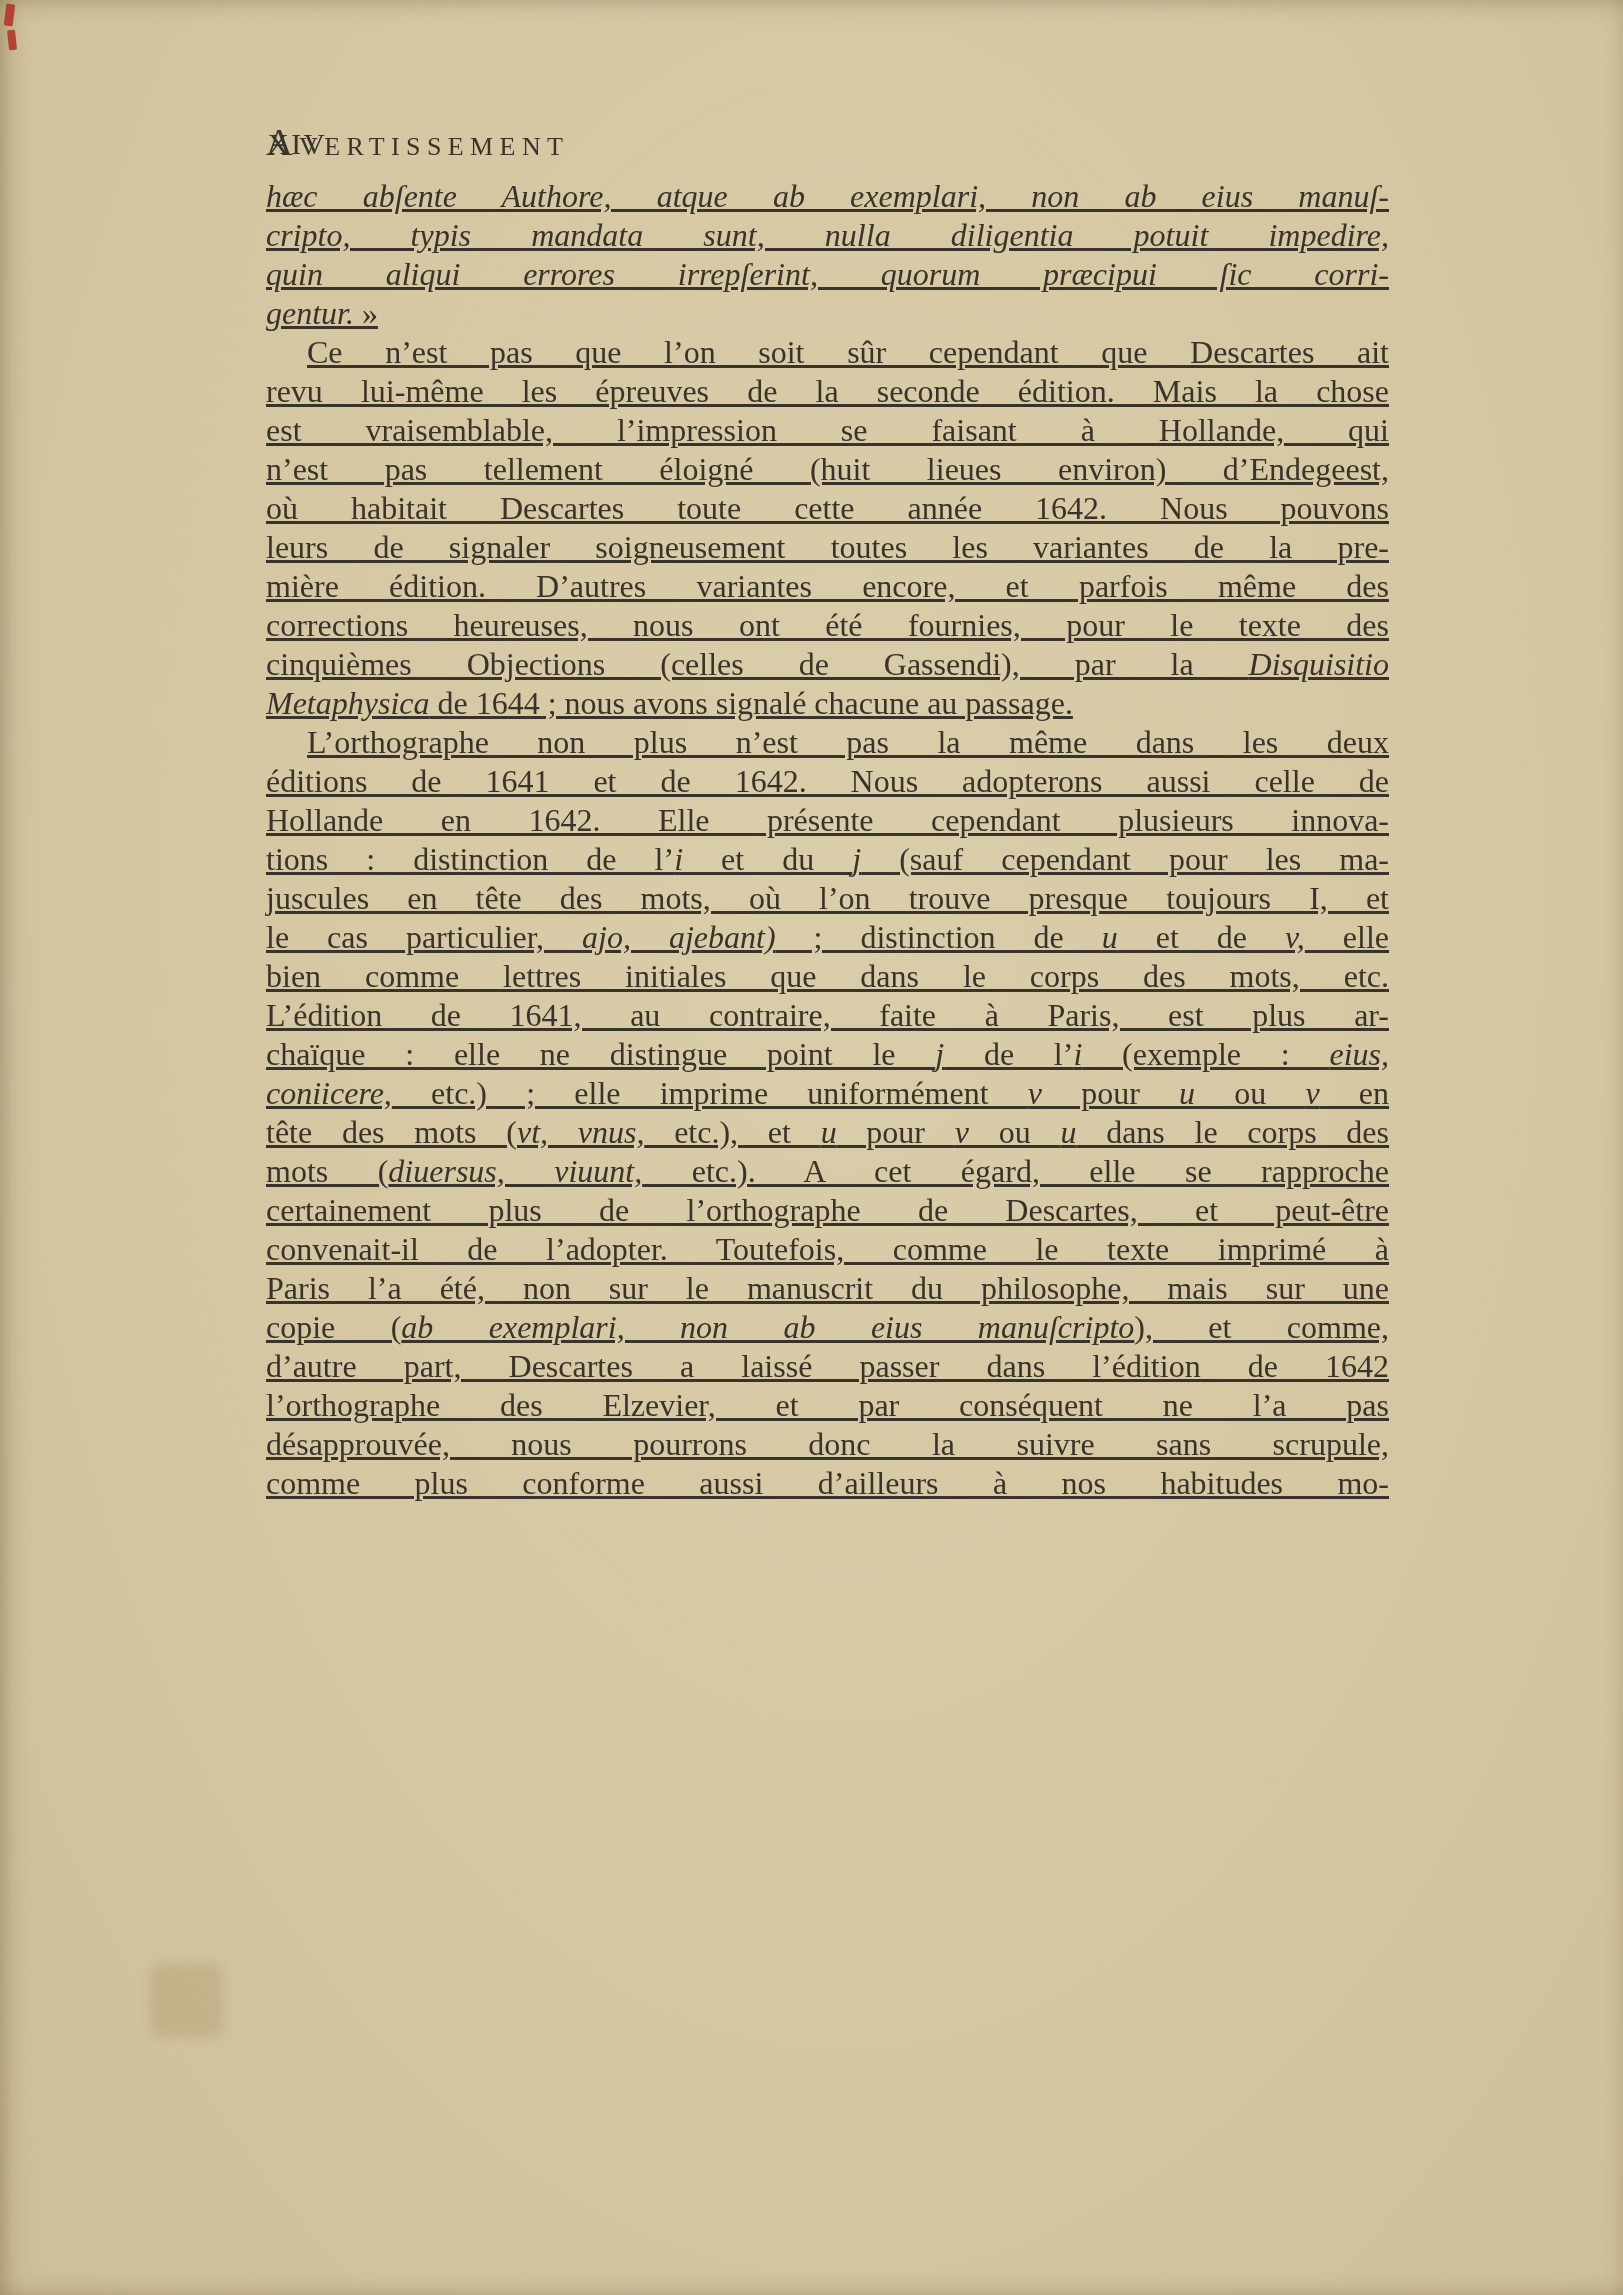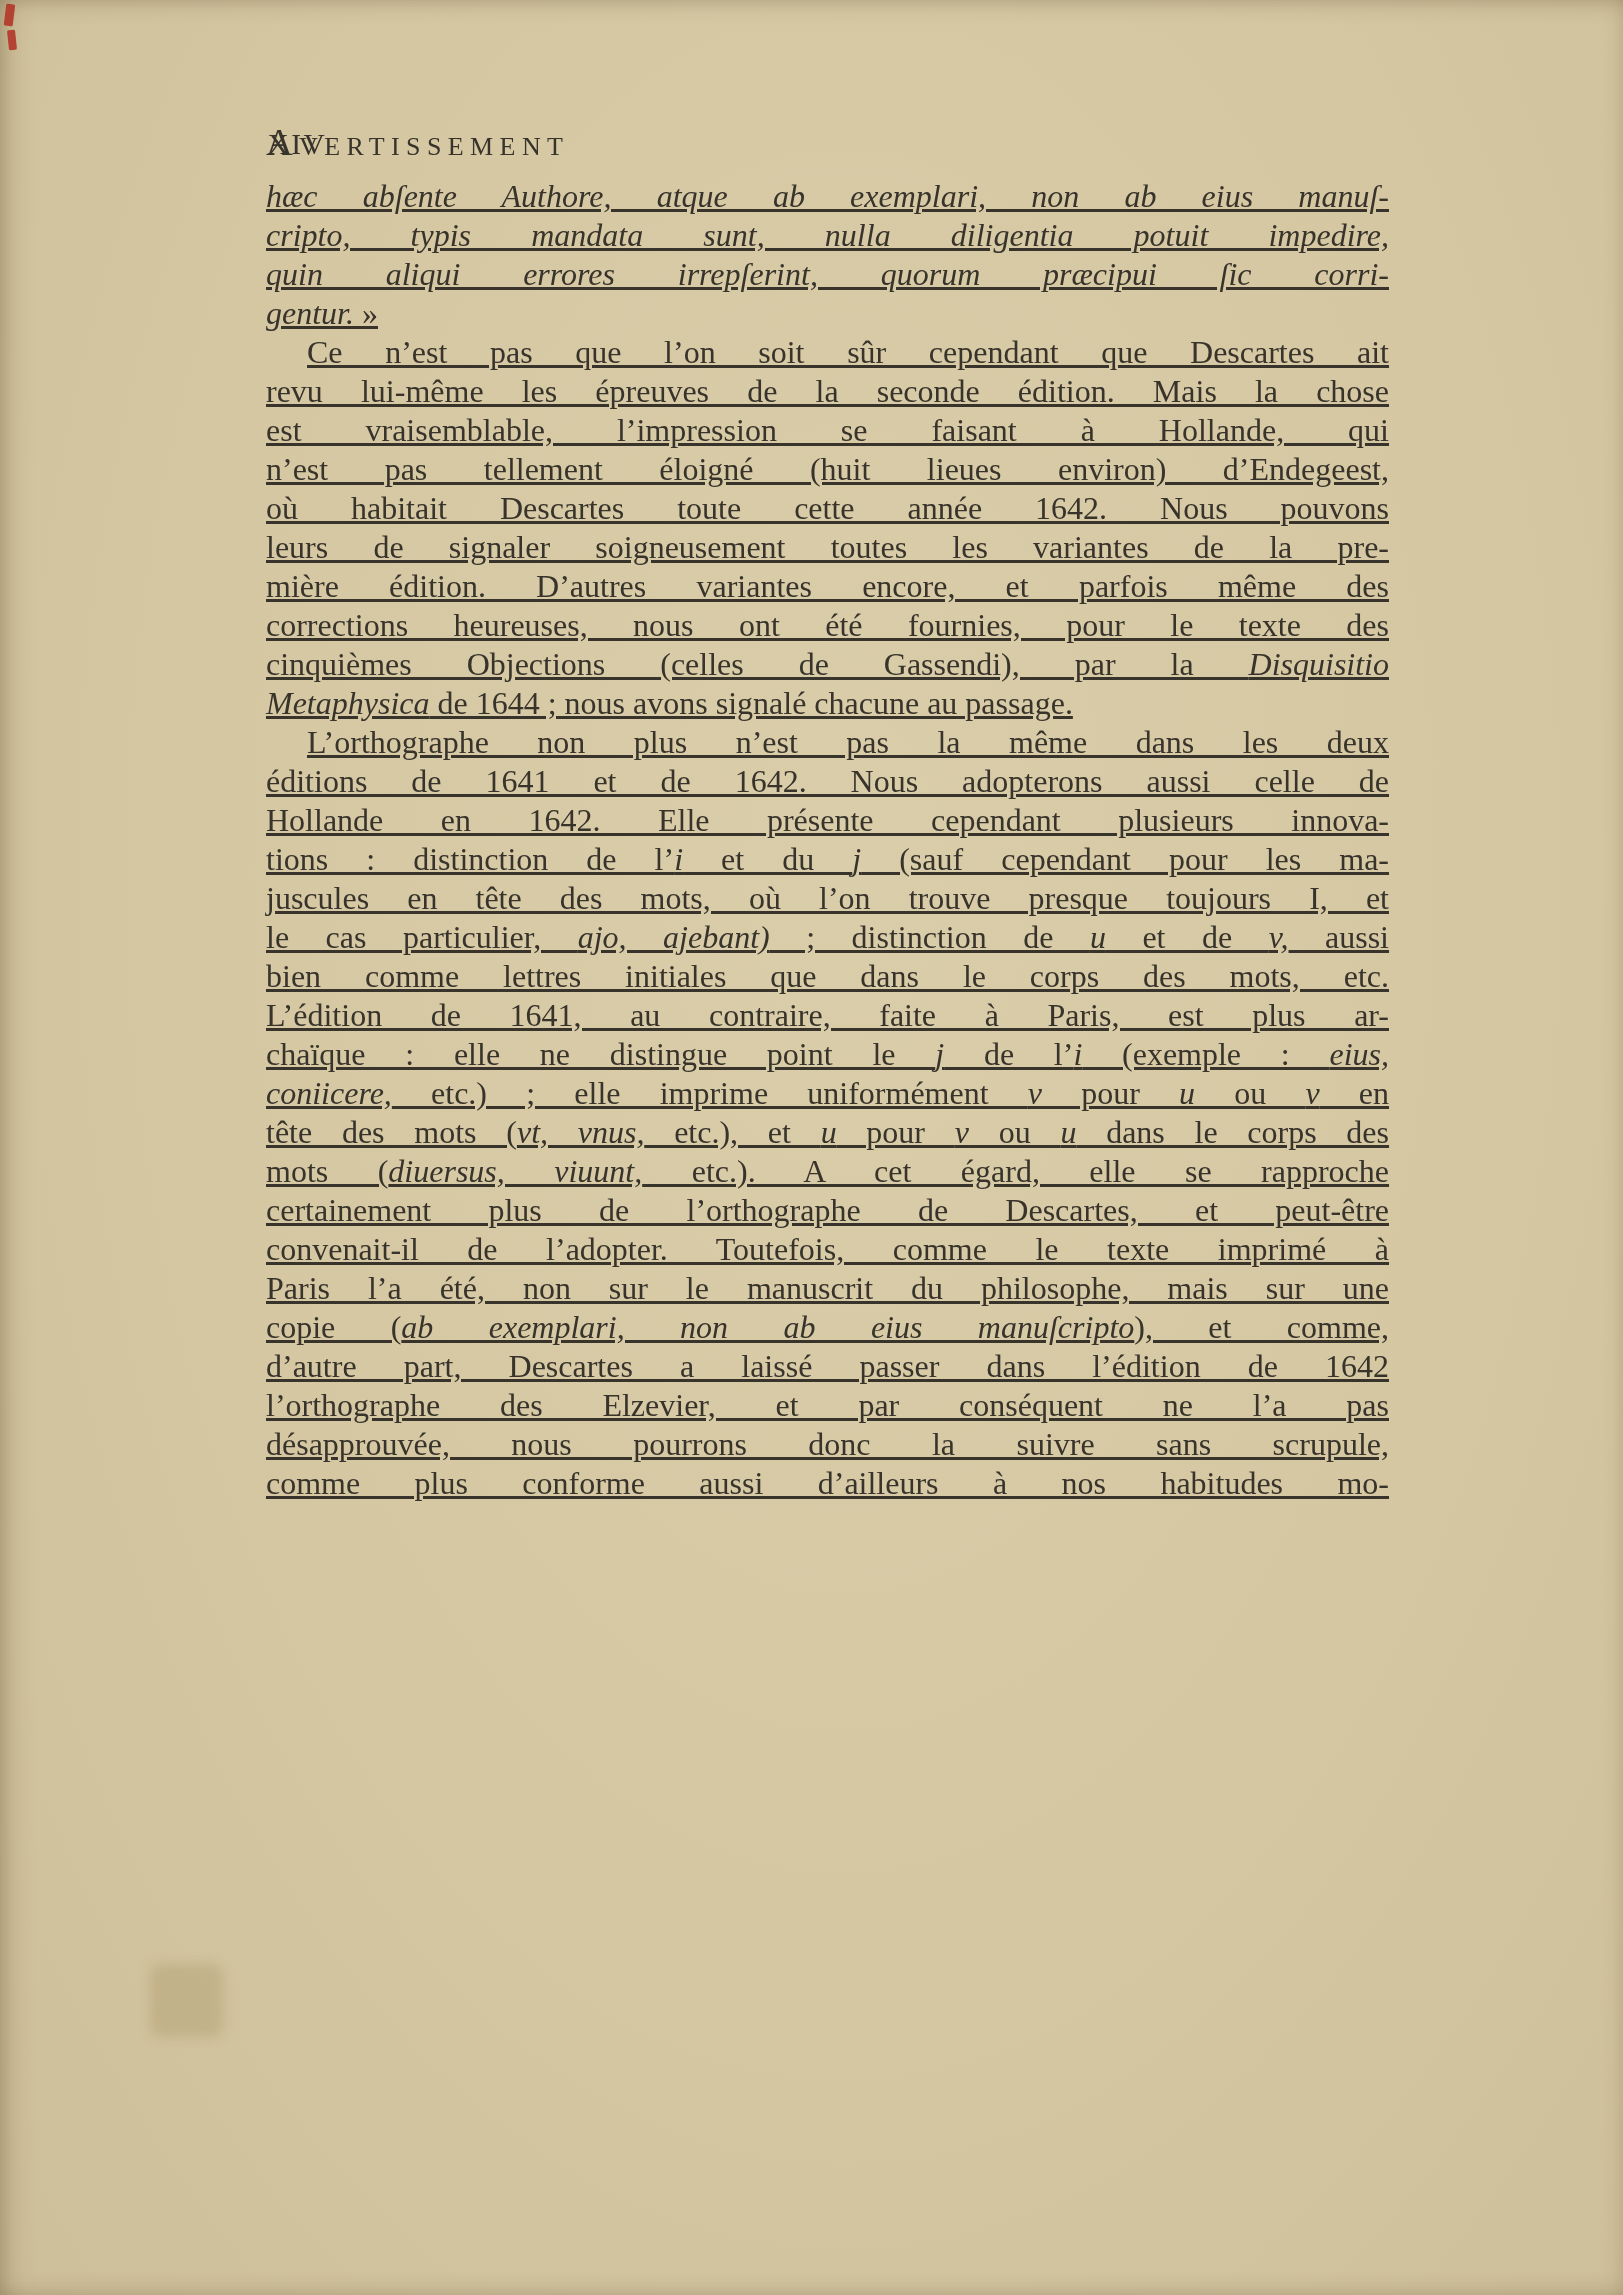--- a/index.html
+++ b/index.html
@@ -101,21 +101,21 @@
           <div class="line j"><span>corrections heureuses, nous ont été fournies, pour le texte des</span></div>
           <div class="line j"><span>cinquièmes Objections (celles de Gassendi), par la </span><span class="it">Disquisitio</span></div>
           <div class="line"><span class="it">Metaphysica</span><span> de 1644 ; nous avons signalé chacune au passage.</span></div>
         </div>
         <div class="para">
           <div class="line j indent"><span>L’orthographe non plus n’est pas la même dans les deux</span></div>
           <div class="line j"><span>éditions de 1641 et de 1642. Nous adopterons aussi celle de</span></div>
           <div class="line j"><span>Hollande en 1642. Elle présente cependant plusieurs innova-</span></div>
           <div class="line j"><span>tions : distinction de l’</span><span class="it">i</span><span> et du </span><span class="it">j</span><span> (sauf cependant pour les ma-</span></div>
           <div class="line j"><span>juscules en tête des mots, où l’on trouve presque toujours I, et</span></div>
-          <div class="line j"><span>le cas particulier, </span><span class="it">ajo, ajebant)</span><span> ; distinction de </span><span class="it">u</span><span> et de </span><span class="it">v,</span><span> aussi</span></div>
+          <div class="line j"><span>le cas particulier, </span><span class="it">ajo, ajebant)</span><span> ; distinction de </span><span class="it">u</span><span> et de </span><span class="it">v,</span><span> elle</span></div>
           <div class="line j"><span>bien comme lettres initiales que dans le corps des mots, etc.</span></div>
           <div class="line j"><span>L’édition de 1641, au contraire, faite à Paris, est plus ar-</span></div>
           <div class="line j"><span>chaïque : elle ne distingue point le </span><span class="it">j</span><span> de l’</span><span class="it">i</span><span> (exemple : </span><span class="it">eius,</span></div>
           <div class="line j"><span class="it">coniicere,</span><span> etc.) ; elle imprime uniformément </span><span class="it">v</span><span> pour </span><span class="it">u</span><span> ou </span><span class="it">v</span><span> en</span></div>
           <div class="line j"><span>tête des mots (</span><span class="it">vt, vnus,</span><span> etc.), et </span><span class="it">u</span><span> pour </span><span class="it">v</span><span> ou </span><span class="it">u</span><span> dans le corps des</span></div>
           <div class="line j"><span>mots (</span><span class="it">diuersus, viuunt,</span><span> etc.). A cet égard, elle se rapproche</span></div>
           <div class="line j"><span>certainement plus de l’orthographe de Descartes, et peut-être</span></div>
           <div class="line j"><span>convenait-il de l’adopter. Toutefois, comme le texte imprimé à</span></div>
           <div class="line j"><span>Paris l’a été, non sur le manuscrit du philosophe, mais sur une</span></div>
           <div class="line j"><span>copie (</span><span class="it">ab exemplari, non ab eius manuſcripto</span><span>), et comme,</span></div>

